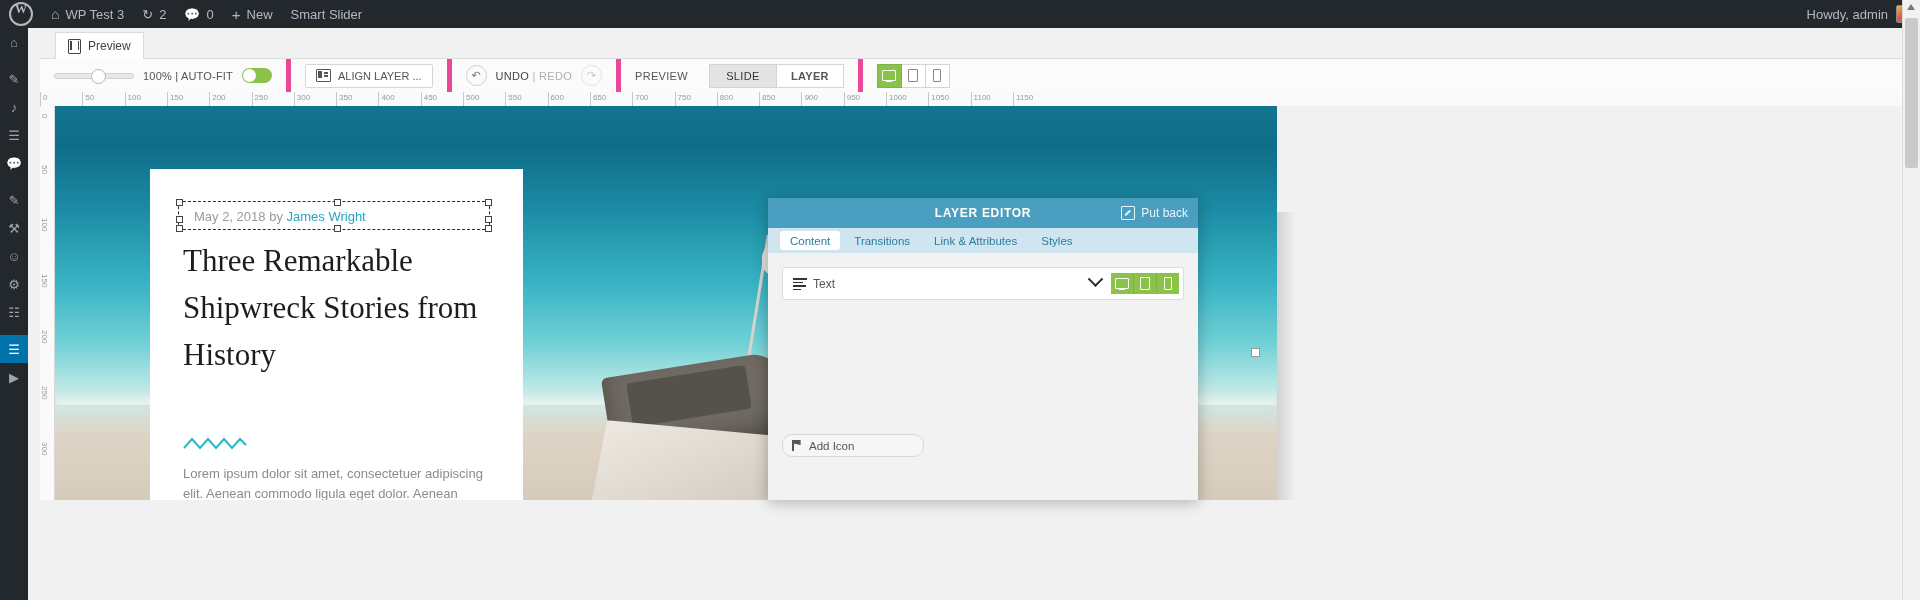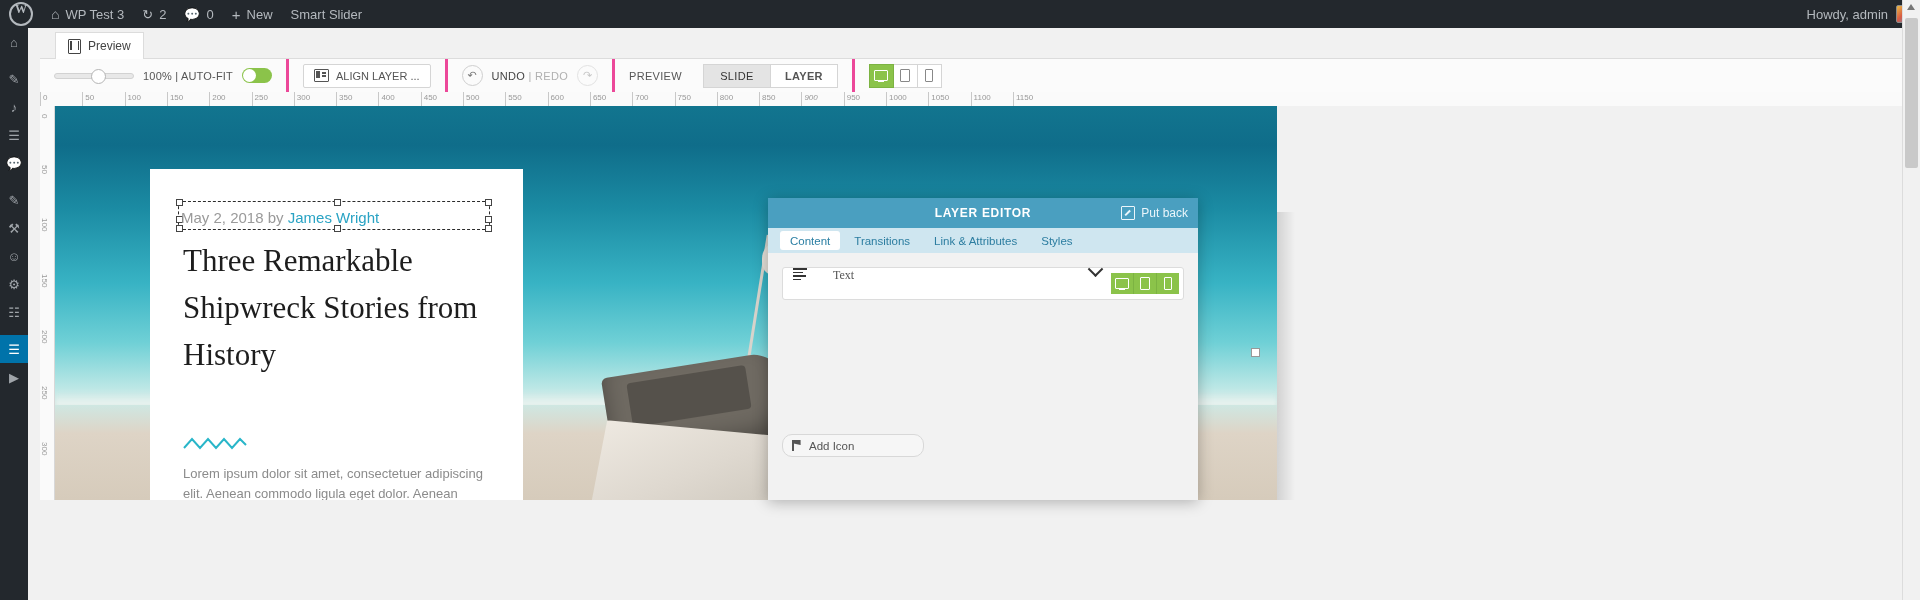--- a/index.html
+++ b/index.html
@@ -39,21 +39,21 @@
             border-bottom:1px solid #dcdcdc;}
   .ptab{position:absolute;left:15px;top:4px;height:26px;display:flex;align-items:center;gap:7px;
         padding:0 12px;background:#fff;border:1px solid #dcdcdc;border-bottom:none;font-size:12px;color:#444;}
   .film{width:11px;height:13px;border:1.5px solid #444;border-radius:1px;position:relative;}
   .film:before,.film:after{content:"";position:absolute;top:1px;width:1.5px;height:9px;background:#444;}
   .film:before{left:1px;}.film:after{right:1px;}
 
   
   .toolbar{position:absolute;left:40px;top:59px;width:1863px;height:33px;background:#fbfbfb;
            border-bottom:1px solid #dcdcdc;display:flex;align-items:center;}
-  .tb-group{height:33px;display:flex;align-items:center;padding:0 14px;border-right:3px solid #ec4899;gap:9px;}
+  .tb-group{height:33px;display:flex;align-items:center;padding:0 14px;border-right:5px solid #ec4899;gap:9px;}
   .slider-track{width:78px;height:4px;background:#e8e8e8;border:1px solid #d2d2d2;border-radius:3px;position:relative;}
   .slider-knob{position:absolute;left:36px;top:-5px;width:13px;height:13px;border-radius:50%;
                background:#fff;border:1px solid #b5b5b5;}
   .zoomtxt{font-size:11px;color:#555;letter-spacing:.2px;white-space:nowrap;}
   .toggle{width:30px;height:15px;border-radius:8px;background:#8bc34a;position:relative;}
   .toggle:after{content:"";position:absolute;left:1px;top:1px;width:13px;height:13px;border-radius:50%;background:#fff;}
   .tbtn{height:22px;display:flex;align-items:center;gap:7px;padding:0 10px;background:#fff;
         border:1px solid #d5d5d5;border-radius:2px;font-size:11px;color:#555;white-space:nowrap;}
   .align-ico{width:13px;height:11px;border:1.5px solid #555;border-radius:1px;position:relative;}
   .align-ico:before{content:"";position:absolute;left:1px;top:1px;width:4px;height:7px;background:#555;}
@@ -105,21 +105,21 @@
         box-shadow:inset 0 -16px 22px rgba(0,0,0,.33);}
   .deck{position:absolute;left:62px;top:140px;width:120px;height:44px;background:#55514b;
         border-radius:4px;transform:rotate(-9deg);}
   .sail{position:absolute;left:22px;top:180px;width:220px;height:115px;
         background:linear-gradient(160deg,#efeae2 0%,#ded8cf 50%,#c9c3b8 100%);
         clip-path:polygon(10% 0%,100% 28%,78% 100%,0% 72%);transform:rotate(-4deg);}
   .mast{position:absolute;left:188px;top:0px;width:3px;height:150px;background:#d8d4cc;transform:rotate(9deg);}
   .bow{position:absolute;left:195px;top:10px;width:22px;height:30px;background:#e4e0d8;border-radius:50% 50% 40% 40%;}
 
   .article{position:absolute;left:95px;top:63px;width:373px;height:331px;background:#fff;}
-  .meta{position:absolute;left:31px;top:40px;font-size:15px;color:#9a9a9a;}
+  .meta{position:absolute;left:44px;top:40px;font-size:13px;color:#9a9a9a;}
   .meta a{color:#29a3c4;text-decoration:none;}
   .selbox{position:absolute;left:28px;top:32px;width:310px;height:27px;border:1px dashed #2b2b2b;}
   .hnd{position:absolute;width:5px;height:5px;background:#fff;border:1px solid #444;}
   .title{position:absolute;left:33px;top:68px;width:300px;font-family:"Liberation Serif",serif;
          font-size:31px;line-height:47px;color:#1d1d1d;font-weight:400;}
   .zig{position:absolute;left:33px;top:268px;width:64px;height:13px;}
   .body{position:absolute;left:33px;top:295px;width:315px;font-size:13px;line-height:20px;color:#8b8b8b;}
 
   .canvas-handle{position:absolute;left:1196px;top:242px;width:7px;height:7px;background:#fff;border:1px solid #999;}
   .shadowr{position:absolute;left:1222px;top:106px;width:18px;height:394px;
@@ -134,21 +134,21 @@
   .putback{position:absolute;right:10px;display:flex;align-items:center;gap:6px;color:#eaf6fb;font-size:12px;}
   .pb-ico{width:12px;height:12px;border:1.5px solid #eaf6fb;border-radius:1px;position:relative;}
   .pb-ico:after{content:"";position:absolute;left:2px;top:5px;width:7px;height:1.5px;
                 background:#eaf6fb;transform:rotate(-45deg);}
   .panel-tabs{height:25px;background:#cfe6f0;display:flex;align-items:center;padding:0 12px;gap:4px;}
   .ptb{height:19px;padding:0 10px;display:flex;align-items:center;border-radius:3px;
        font-size:11.5px;color:#2c7da0;}
   .ptb.on{background:#fff;color:#2b7fa3;}
   .panel-body{padding:14px 14px 0 14px;}
   .row1{display:flex;align-items:center;background:#fff;border:1px solid #dcdcdc;border-radius:3px;height:31px;}
-  .sel{flex:1;display:flex;gap:26px;padding:0 10px;height:31px;position:relative;font-family:Liberation Serif, serif;}
+  .sel{flex:1;display:flex;align-items:center;gap:6px;padding:0 10px;height:31px;position:relative;}
   .txt-ico{width:14px;height:11px;position:relative;}
   .txt-ico i{position:absolute;left:0;height:1.6px;background:#333;display:block;}
   .chev{margin-left:auto;width:9px;height:9px;border-right:2px solid #333;border-bottom:2px solid #333;
         transform:rotate(45deg) translate(-3px,-3px);}
   .sel-lbl{font-size:12px;color:#555;}
   .row1 .devs2{display:flex;margin-right:4px;}
   .d2{width:22px;height:21px;display:flex;align-items:center;justify-content:center;background:#8bc34a;color:#fff;}
   .d2+.d2{border-left:1px solid #7cb342;}
   .hrow{display:flex;gap:6px;margin-top:13px;}
   .hbtn{flex:1;height:22px;display:flex;align-items:center;justify-content:center;background:#fff;

